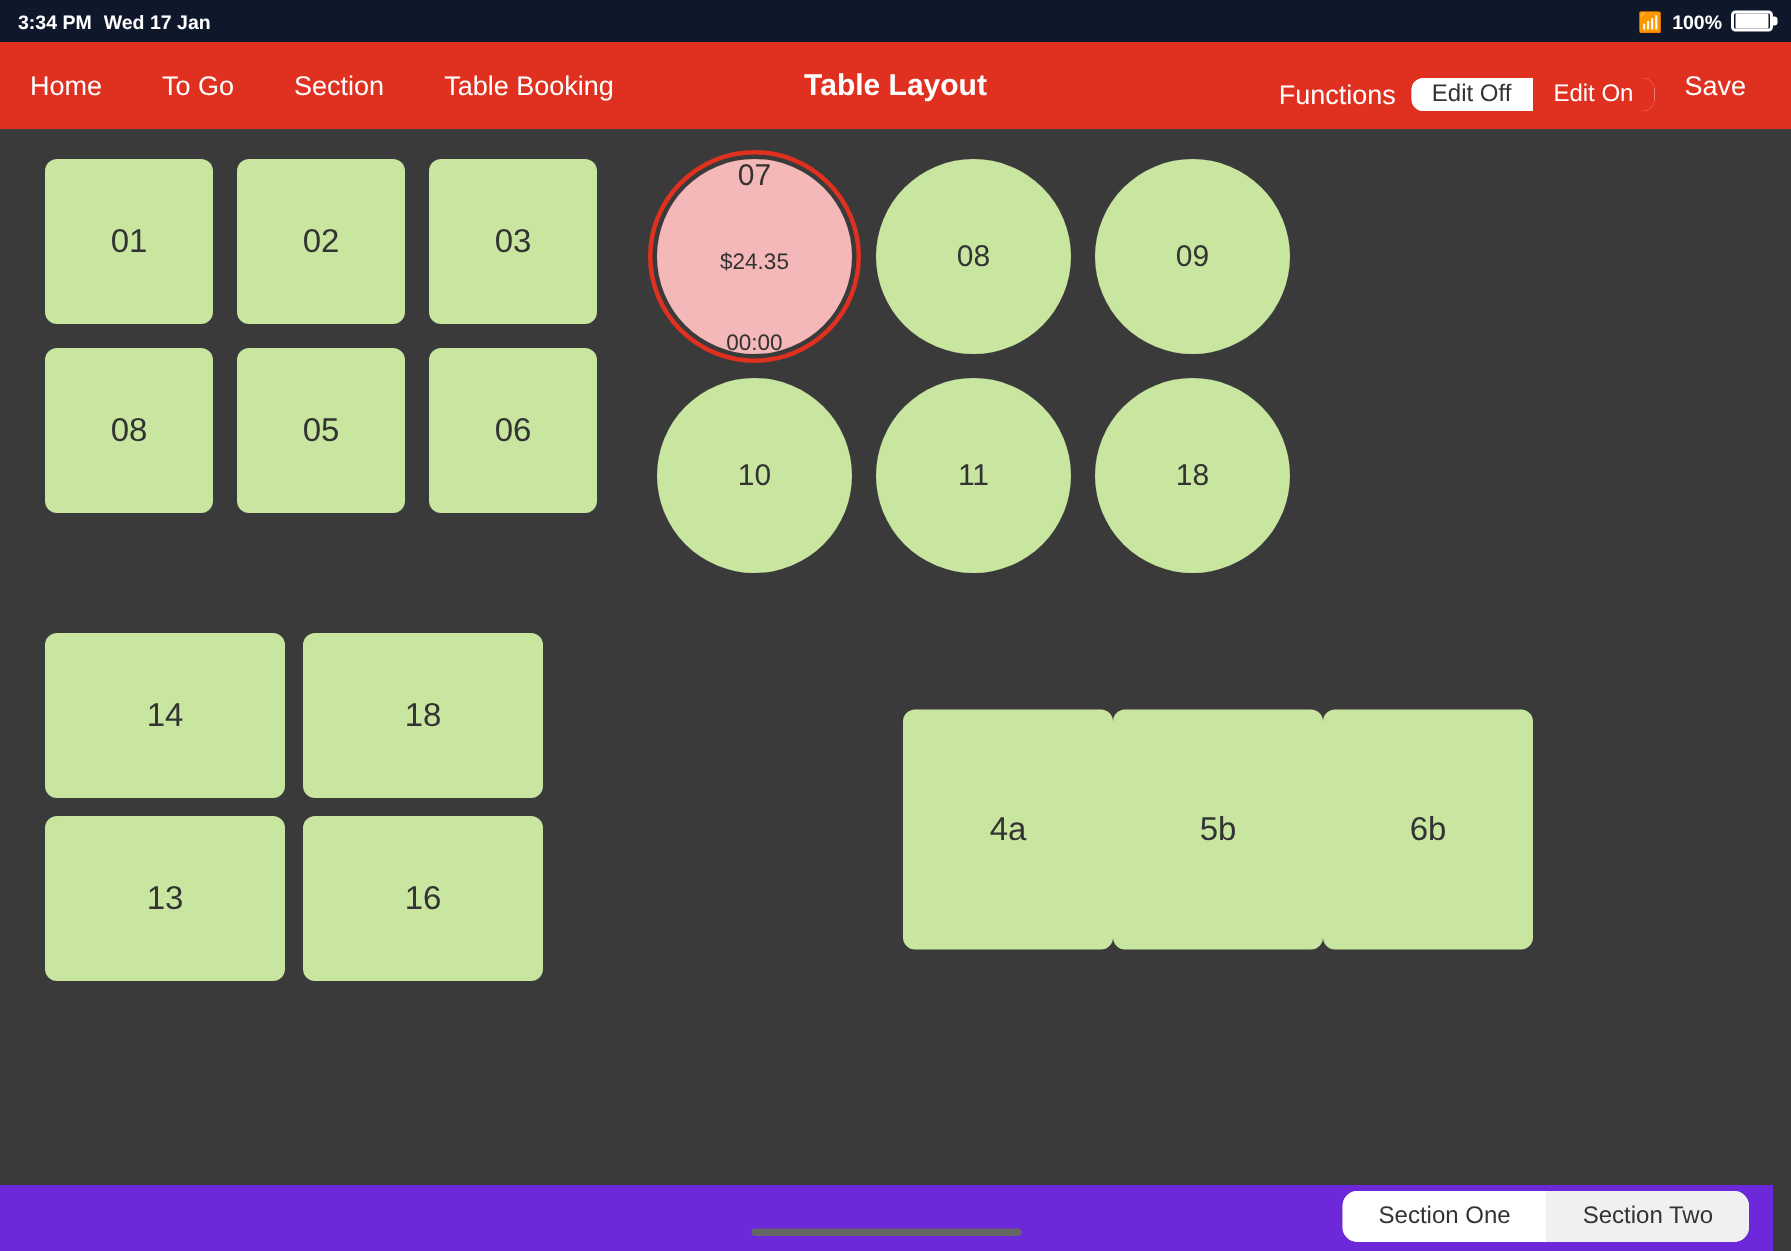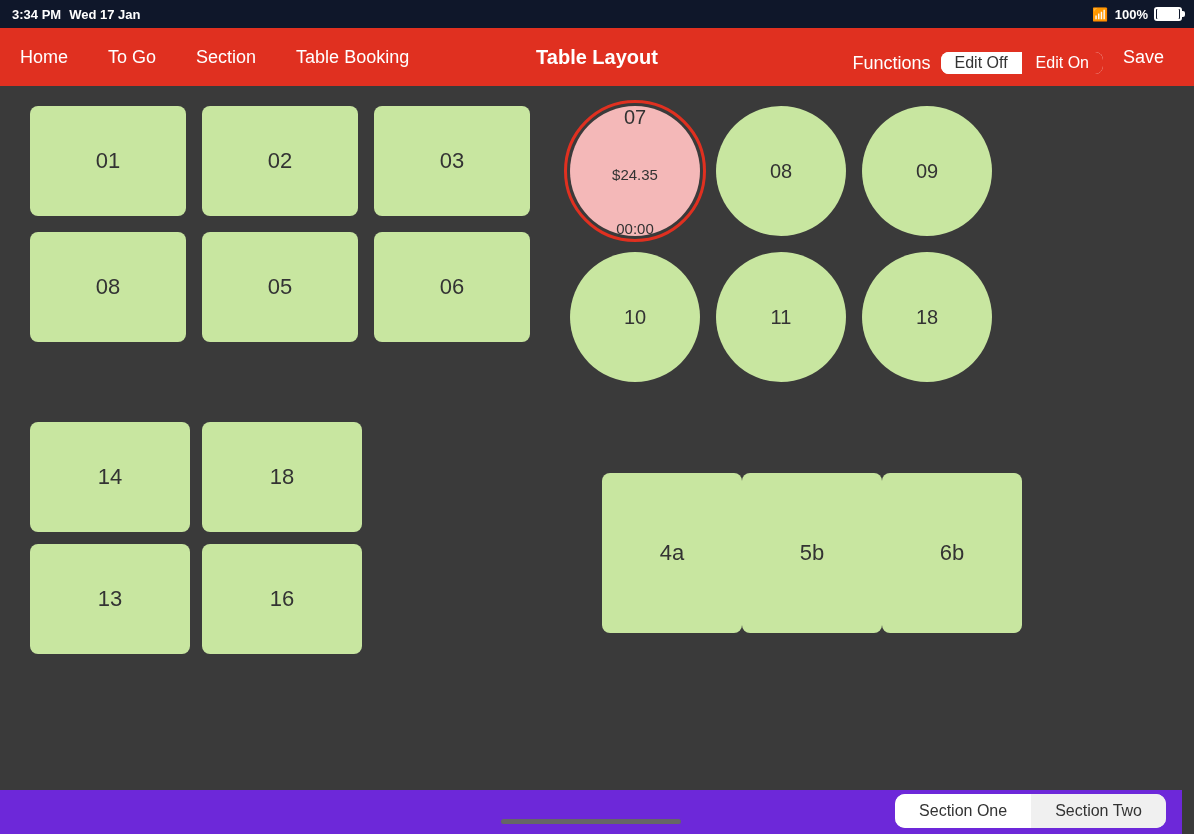--- a/index.html
+++ b/index.html
@@ -117,21 +117,21 @@
       gap: 16px;
     }
 
     .table-row {
       display: flex;
       gap: 16px;
     }
 
     
     .table-square {
-      width: 156px;
+      width: 112px;
       height: 110px;
       background: #c8e6a0;
       border-radius: 8px;
       display: flex;
       align-items: center;
       justify-content: center;
       font-size: 22px;
       font-weight: 500;
       color: #333;
       cursor: pointer;

